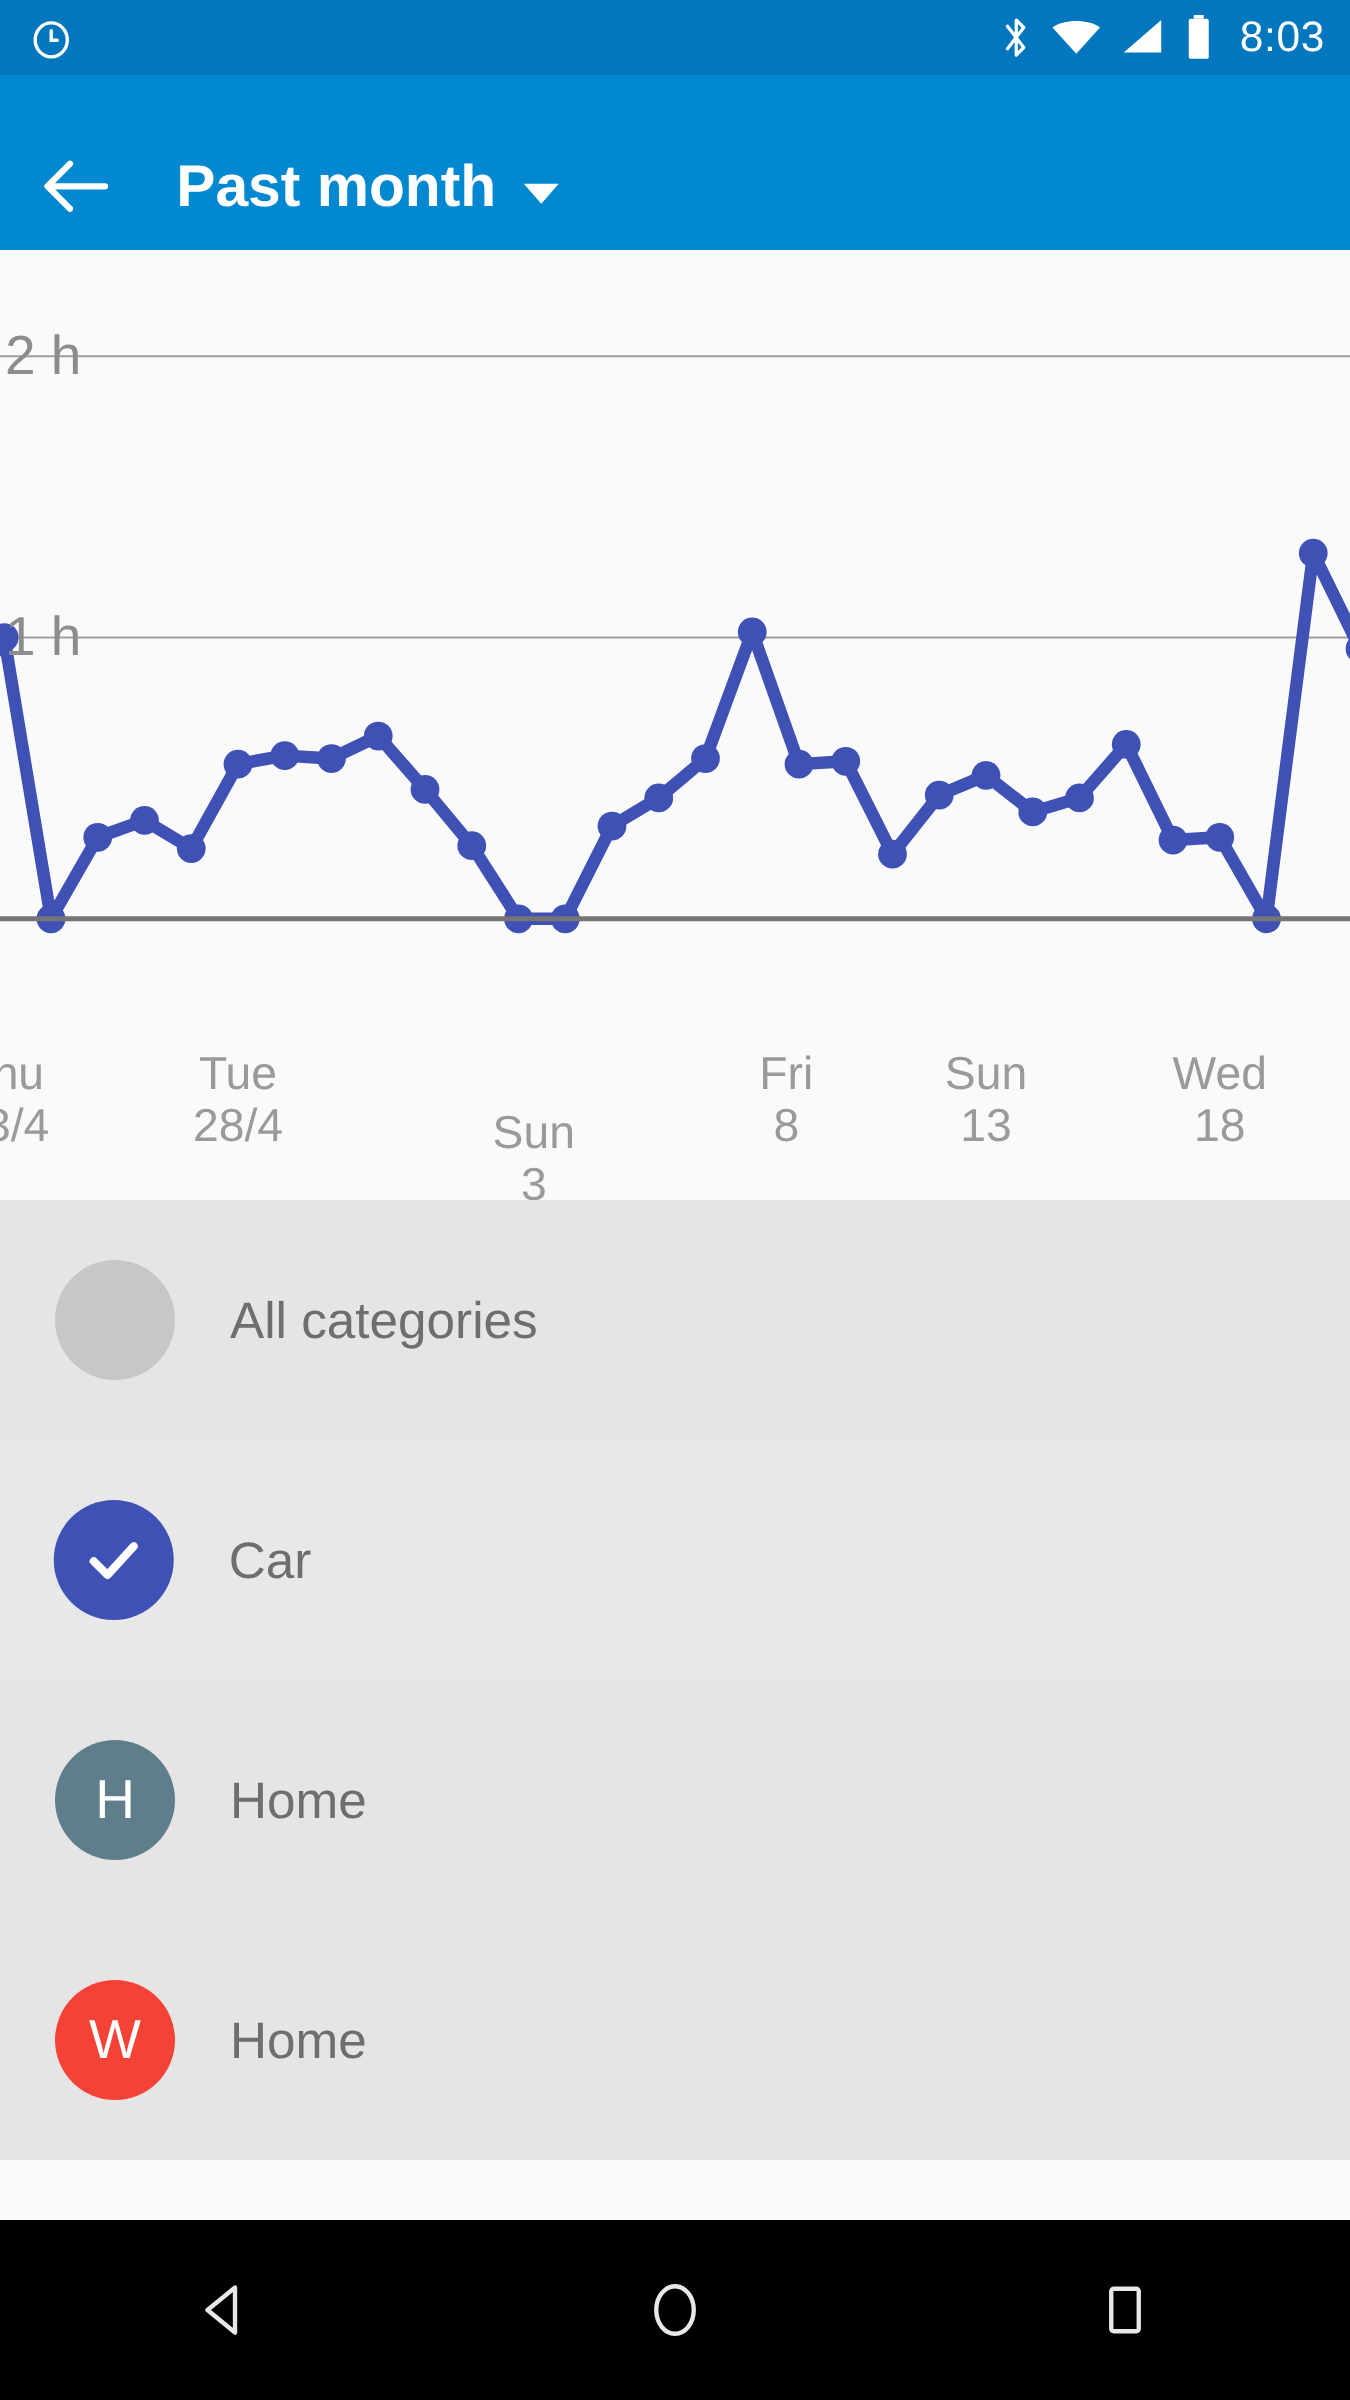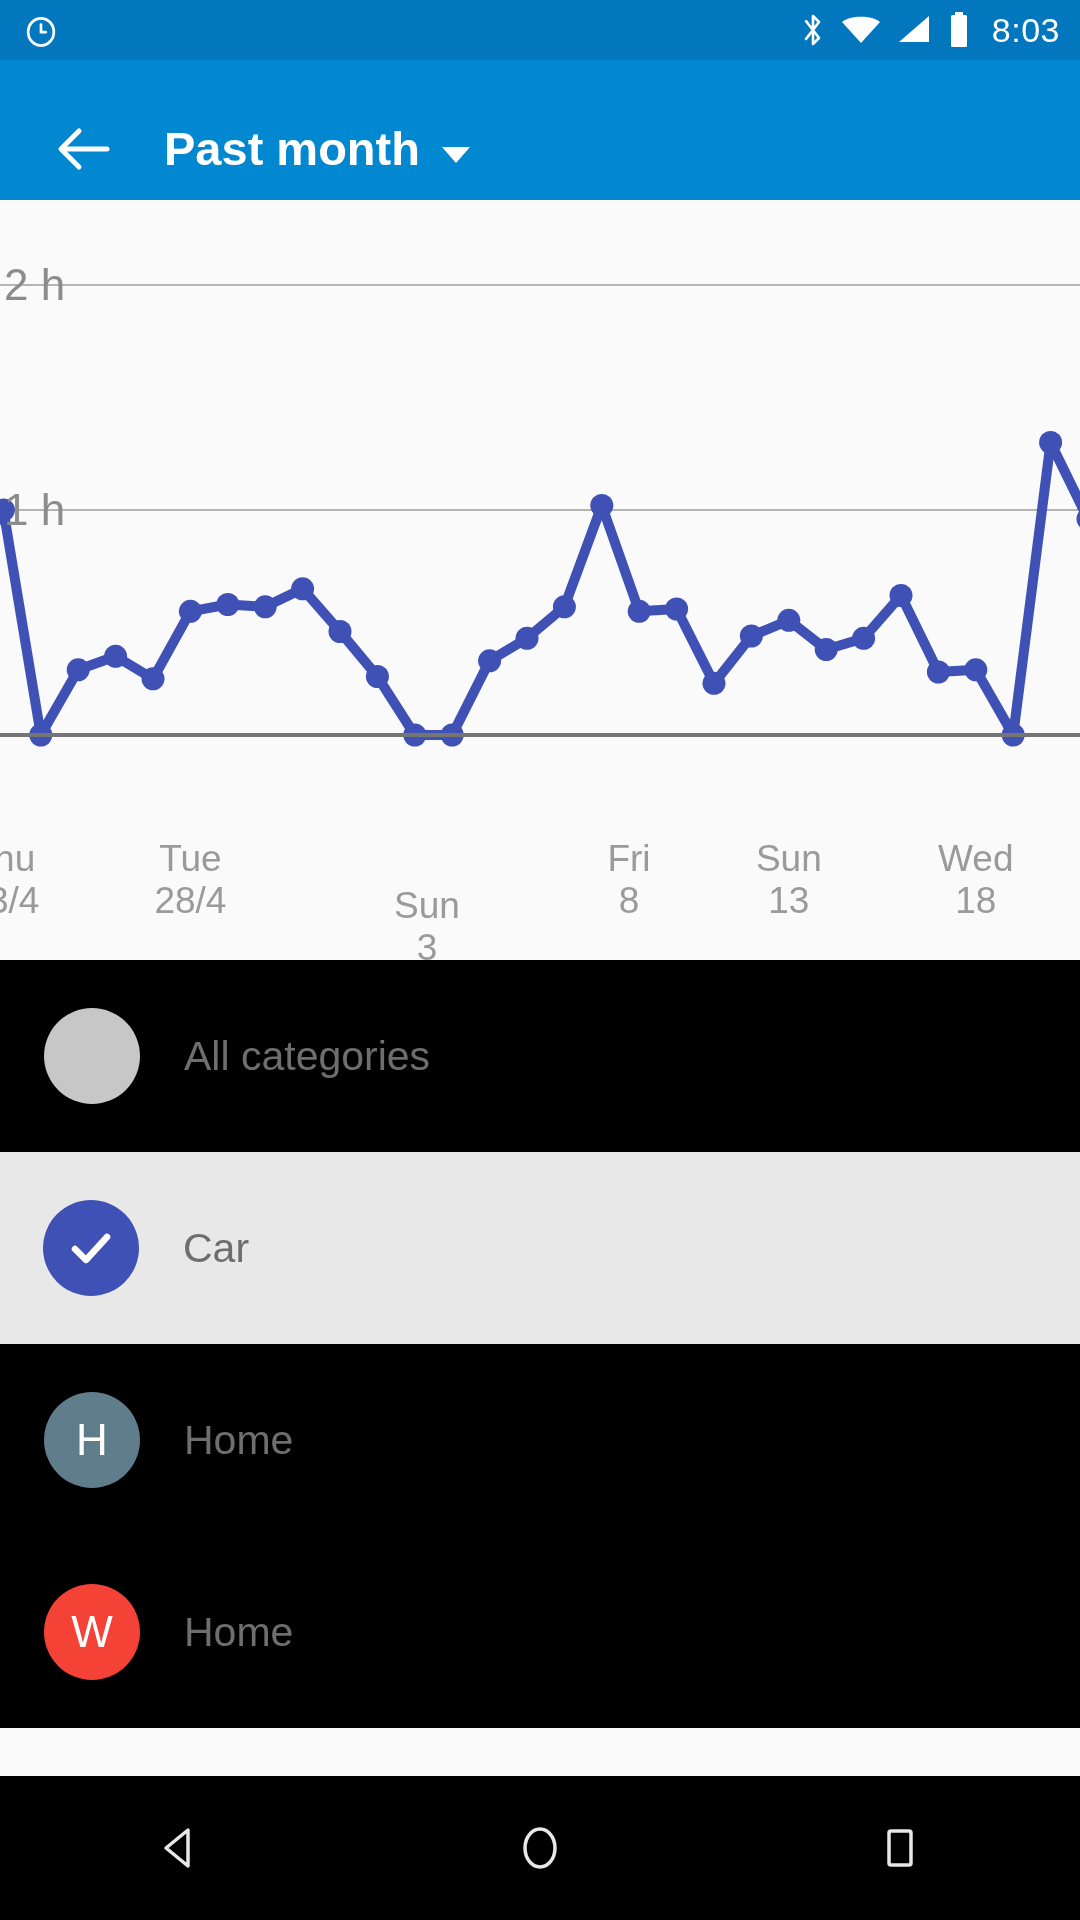--- a/index.html
+++ b/index.html
@@ -26,21 +26,21 @@
   .sb-time{
     color:#ffffff;font-size:34px;font-weight:500;letter-spacing:.5px;
     margin-left:8px;line-height:1;
   }
 
   
   .appbar{
     position:absolute;left:0;top:60px;width:1080px;height:177px;
     background:#0288d1;
     display:flex;align-items:center;
-    box-sizing:border-box;padding-left:48px;
+    box-sizing:border-box;padding-left:25px;
   }
   .appbar::after{
     content:"";position:absolute;left:0;top:177px;width:1080px;height:14px;
     background:linear-gradient(to bottom,rgba(0,0,0,.22),rgba(0,0,0,0));
   }
   .back-btn{
     width:72px;height:72px;display:flex;align-items:center;justify-content:center;
     cursor:pointer;flex:none;
   }
   .appbar-title{
@@ -72,21 +72,21 @@
   }
   .xtick .d2{display:block;}
 
   
   .catlist{
     position:absolute;left:0;top:960px;width:1080px;
   }
   .catrow{
     position:relative;width:1080px;height:192px;
     display:flex;align-items:center;box-sizing:border-box;padding-left:44px;
-    background:#000000;cursor:pointer;
+    background:#e5e5e5;cursor:pointer;
   }
   .catrow.selected{background:#e8e8e8;padding-left:43px;}
   .avatar{
     width:96px;height:96px;border-radius:50%;flex:none;
     display:flex;align-items:center;justify-content:center;
     color:#ffffff;font-size:44px;font-weight:400;line-height:1;
   }
   .catlabel{
     margin-left:44px;color:#6e6e6e;font-size:41px;line-height:1;
   }

